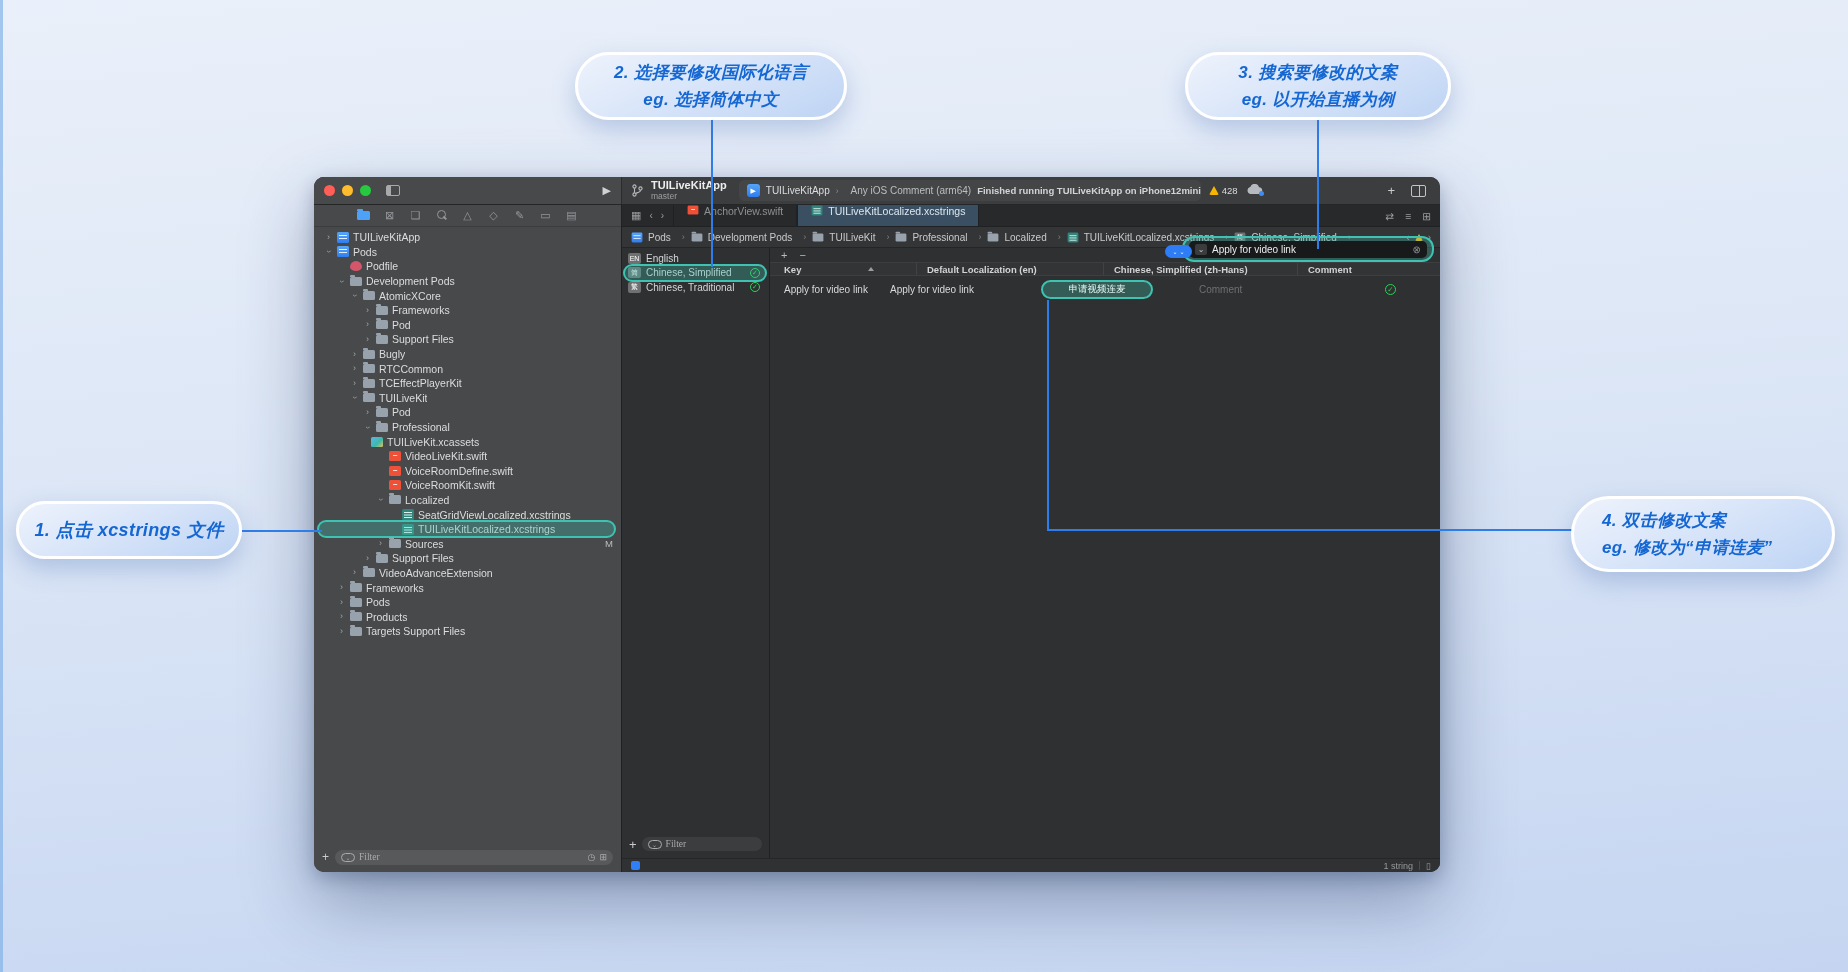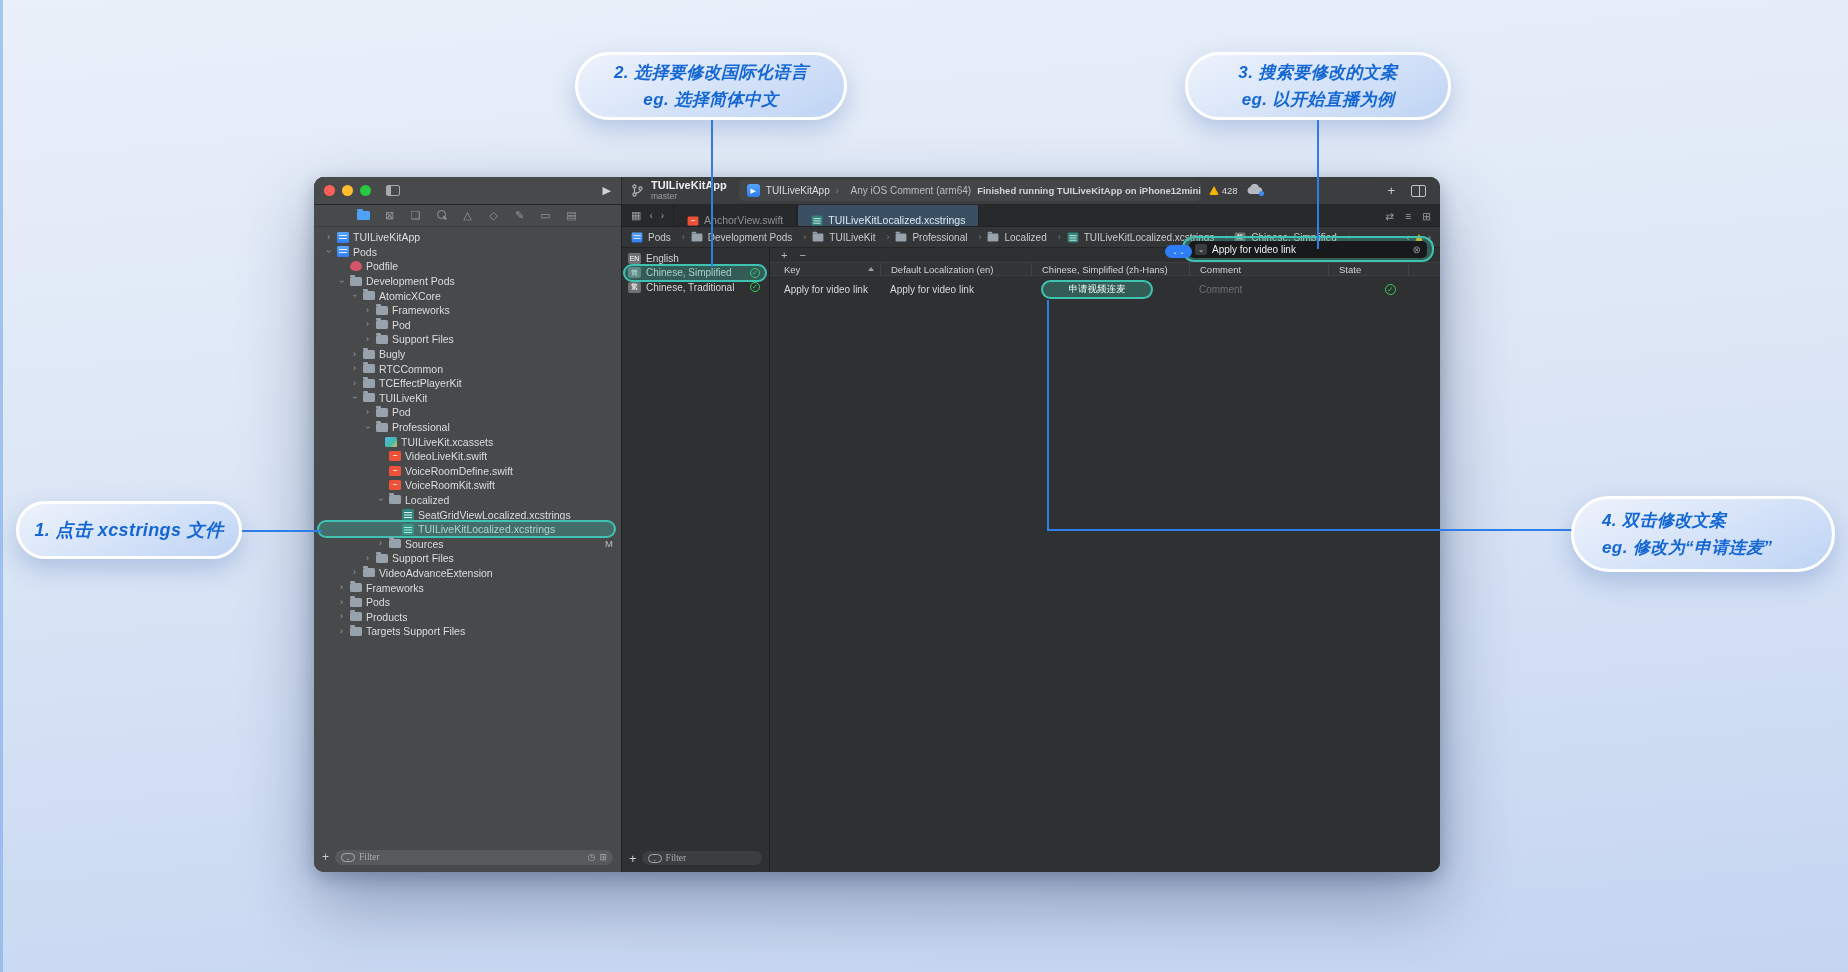--- a/index.html
+++ b/index.html
@@ -115,21 +115,21 @@
   .sfilter .plus-glyph{font-size:12px;}
   .filter-pill{flex:1;height:15px;background:#57595b;border-radius:8px;display:flex;align-items:center;gap:4px;padding:0 6px;color:#a9abad;font-size:9.5px;font-family:Liberation Serif, serif;}
   .filter-scope{width:14px;height:9px;border:1px solid #a9abad;border-radius:5px;font-size:6px;text-align:center;line-height:8px;}
   .filter-pill .right{margin-left:auto;display:flex;gap:4px;font-size:9px;}
 
   
   .editor{flex:1;display:flex;flex-direction:column;background:#2e3032;min-width:0;position:relative;}
   .tabbar{height:22px;flex:0 0 auto;background:#27292b;display:flex;align-items:center;color:#8e9092;font-size:10.5px;border-bottom:1px solid #1f2123;}
   .tabbar .lead{display:flex;align-items:center;gap:8px;padding:0 9px;color:#9a9c9e;font-size:10px;}
   .grid-glyph{font-size:11px;}
-  .tab{height:100%;display:flex;align-items:flex-end;gap:5px;padding:0 13px;border-right:1px solid #1f2123;border-left:1px solid #1f2123;white-space:nowrap;}
+  .tab{height:100%;display:flex;align-items:flex-start;gap:5px;padding:0 13px;border-right:1px solid #1f2123;border-left:1px solid #1f2123;white-space:nowrap;}
   .tab .fic{transform:scale(.9);}
   .tab.active{background:#3a5062;color:#dbe7f1;}
   .tabbar .trail{margin-left:auto;display:flex;align-items:center;gap:11px;padding-right:9px;font-size:10.5px;color:#9a9c9e;}
 
   .jumpbar{height:21px;flex:0 0 auto;background:#333537;display:flex;align-items:center;font-size:10px;color:#c9cacb;padding:0 9px;border-bottom:1px solid #232527;}
   .crumb{display:flex;align-items:center;gap:5px;white-space:nowrap;}
   .crumb .fic{transform:scale(.9);}
   .crumb:not(:last-of-type)::after{content:"›";margin:0 6px;color:#7e8082;font-size:9px;}
   .jump-right{margin-left:auto;display:flex;align-items:center;gap:5px;color:#9a9c9e;font-size:10px;}
   .warn-tri.small{border-left-width:4px;border-right-width:4px;border-bottom-width:7px;}
@@ -138,21 +138,21 @@
   .langpanel{width:148px;flex:0 0 auto;border-right:1px solid #1f2123;display:flex;flex-direction:column;padding-top:3px;}
   .lrow{height:14.5px;display:flex;align-items:center;gap:5px;padding:0 9px 0 6px;font-size:10px;color:#d6d7d8;position:relative;}
   .lbadge{width:13px;height:11px;border-radius:2px;background:#6e7072;color:#fff;font-size:7px;display:flex;align-items:center;justify-content:center;flex:0 0 auto;}
   .lcheck{margin-left:auto;width:10px;height:10px;border:1px solid var(--green);border-radius:50%;color:var(--green);font-size:7px;display:flex;align-items:center;justify-content:center;}
   .lrow.hl::after{content:"";position:absolute;left:1px;right:2px;top:-2px;bottom:-2px;border:2.5px solid var(--teal);background:rgba(62,194,177,.30);border-radius:9px;}
   .lfilter{margin-top:auto;height:24px;display:flex;align-items:center;gap:5px;padding:0 7px 4px 7px;}
   .lfilter .filter-pill{background:#3b3d3f;height:14px;}
 
   .tablepanel{flex:1;display:flex;flex-direction:column;min-width:0;}
   .ttools{height:14px;flex:0 0 auto;display:flex;align-items:center;gap:12px;padding:0 11px;color:#b9bbbd;font-size:11px;}
-  .thead{height:14px;flex:0 0 auto;display:flex;background:#323436;border-top:1px solid #3c3e40;border-bottom:1px solid #3c3e40;font-size:9.5px;color:#d2d3d4;font-weight:normal;}
+  .thead{height:14px;flex:0 0 auto;display:flex;background:#323436;border-top:1px solid #3c3e40;border-bottom:1px solid #3c3e40;font-size:9.5px;color:#d2d3d4;font-weight:bold;gap:36px;}
   .thead>div,.tdatarow>div{display:flex;align-items:center;padding-left:14px;white-space:nowrap;overflow:hidden;}
   .col-key{width:110px;flex:0 0 auto;}
   .col-def{width:151px;flex:0 0 auto;border-left:1px solid #404244;padding-left:10px!important;}
   .col-zh{width:158px;flex:0 0 auto;border-left:1px solid #404244;padding-left:10px!important;}
   .col-comment{width:139px;flex:0 0 auto;border-left:1px solid #404244;padding-left:10px!important;}
   .col-state{width:80px;flex:0 0 auto;border-left:1px solid #404244;padding-left:10px!important;}
   .col-rest{flex:1;border-left:1px solid #404244;}
   .sort-ind{margin-left:auto;margin-right:6px;width:0;height:0;border-left:3px solid transparent;border-right:3px solid transparent;border-bottom:4px solid #9b9d9f;}
   .tdatarow{height:26px;flex:0 0 auto;display:flex;font-size:10px;color:#d8d9da;border-left:none;}
   .tdatarow>div{border-left:none!important;}
@@ -342,21 +342,21 @@
             <span class="fic m-folder"></span>
             <span class="tlabel">Pod</span>
             <span class="tbadge" style="visibility: hidden;"></span>
           </div>
           <div class="trow" style="padding-left: 49px;">
             <span class="chev m-down"></span>
             <span class="fic m-folder"></span>
             <span class="tlabel">Professional</span>
             <span class="tbadge" style="visibility: hidden;"></span>
           </div>
-          <div class="trow" style="padding-left: 58px;">
+          <div class="trow" style="padding-left: 44px;">
             <span class="chev m-none"></span>
             <span class="fic m-xcassets"></span>
             <span class="tlabel">TUILiveKit.xcassets</span>
             <span class="tbadge" style="visibility: hidden;"></span>
           </div>
           <div class="trow" style="padding-left: 62px;">
             <span class="chev m-none"></span>
             <span class="fic m-swift"></span>
             <span class="tlabel">VideoLiveKit.swift</span>
             <span class="tbadge" style="visibility: hidden;"></span>
@@ -572,16 +572,24 @@
           <span>⌄</span>
           <span>⌄</span>
         </span>
         <span class="search-field">
           <span class="search-scope-chip">⌄</span>
           <span class="search-text">Apply for video link</span>
           <span class="search-clear">⊗</span>
         </span>
       </div>
 
+      <div class="statusbar">
+        <span class="strings-file-ic"></span>
+        <span class="status-right">
+          <span>1 string</span>
+          <span class="vline"></span>
+          <span class="device-glyph">▯</span>
+        </span>
+      </div>
 
     </div>
   </div>
 </div>
 
 </body></html>

